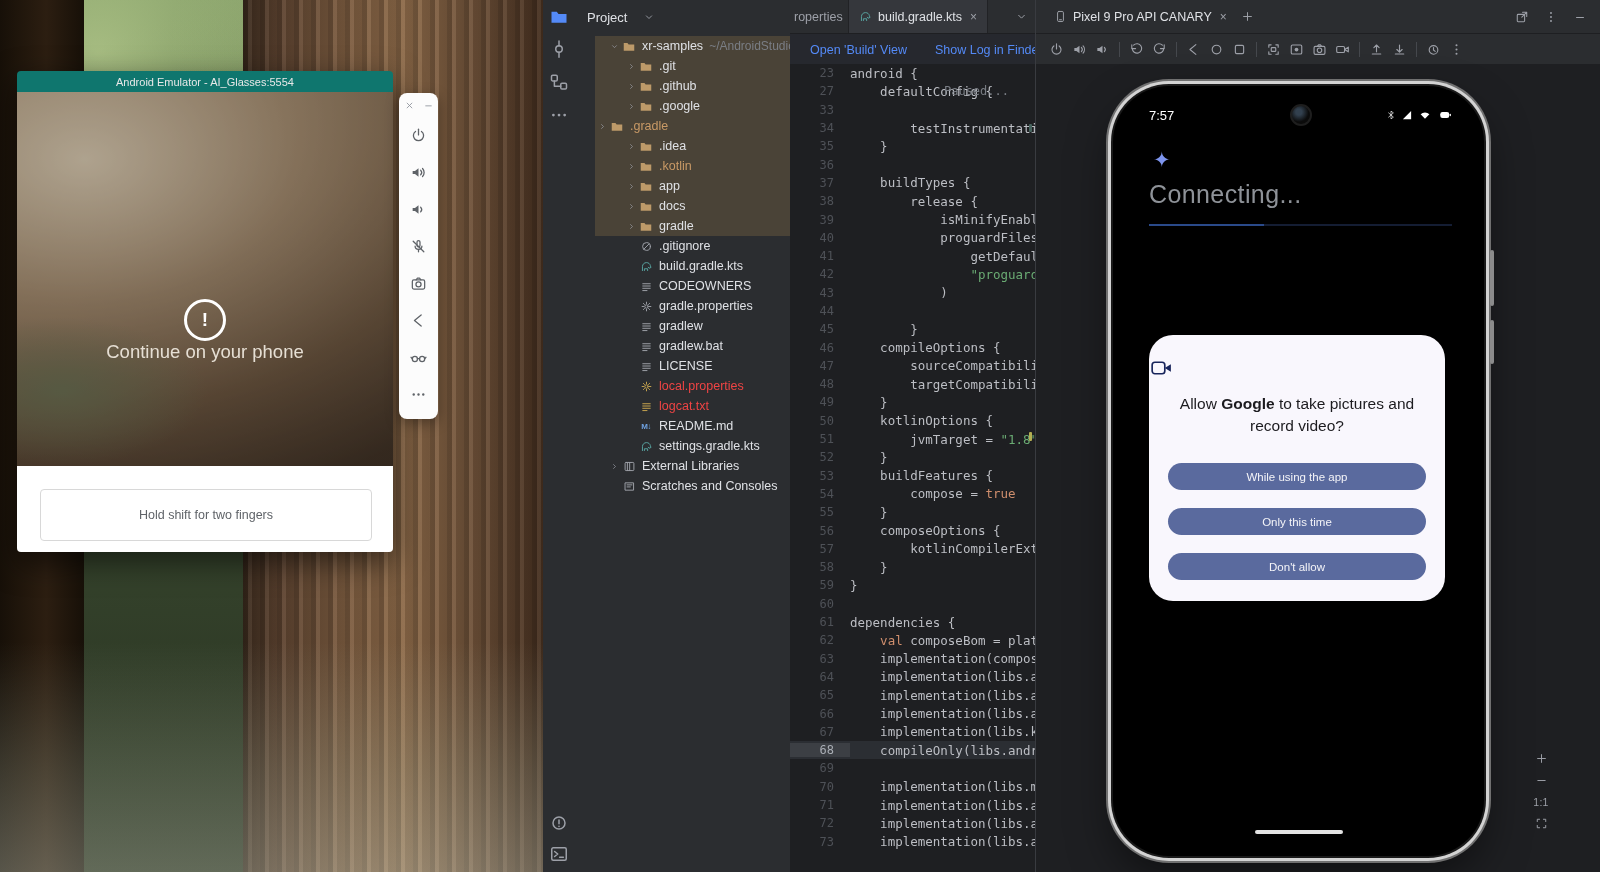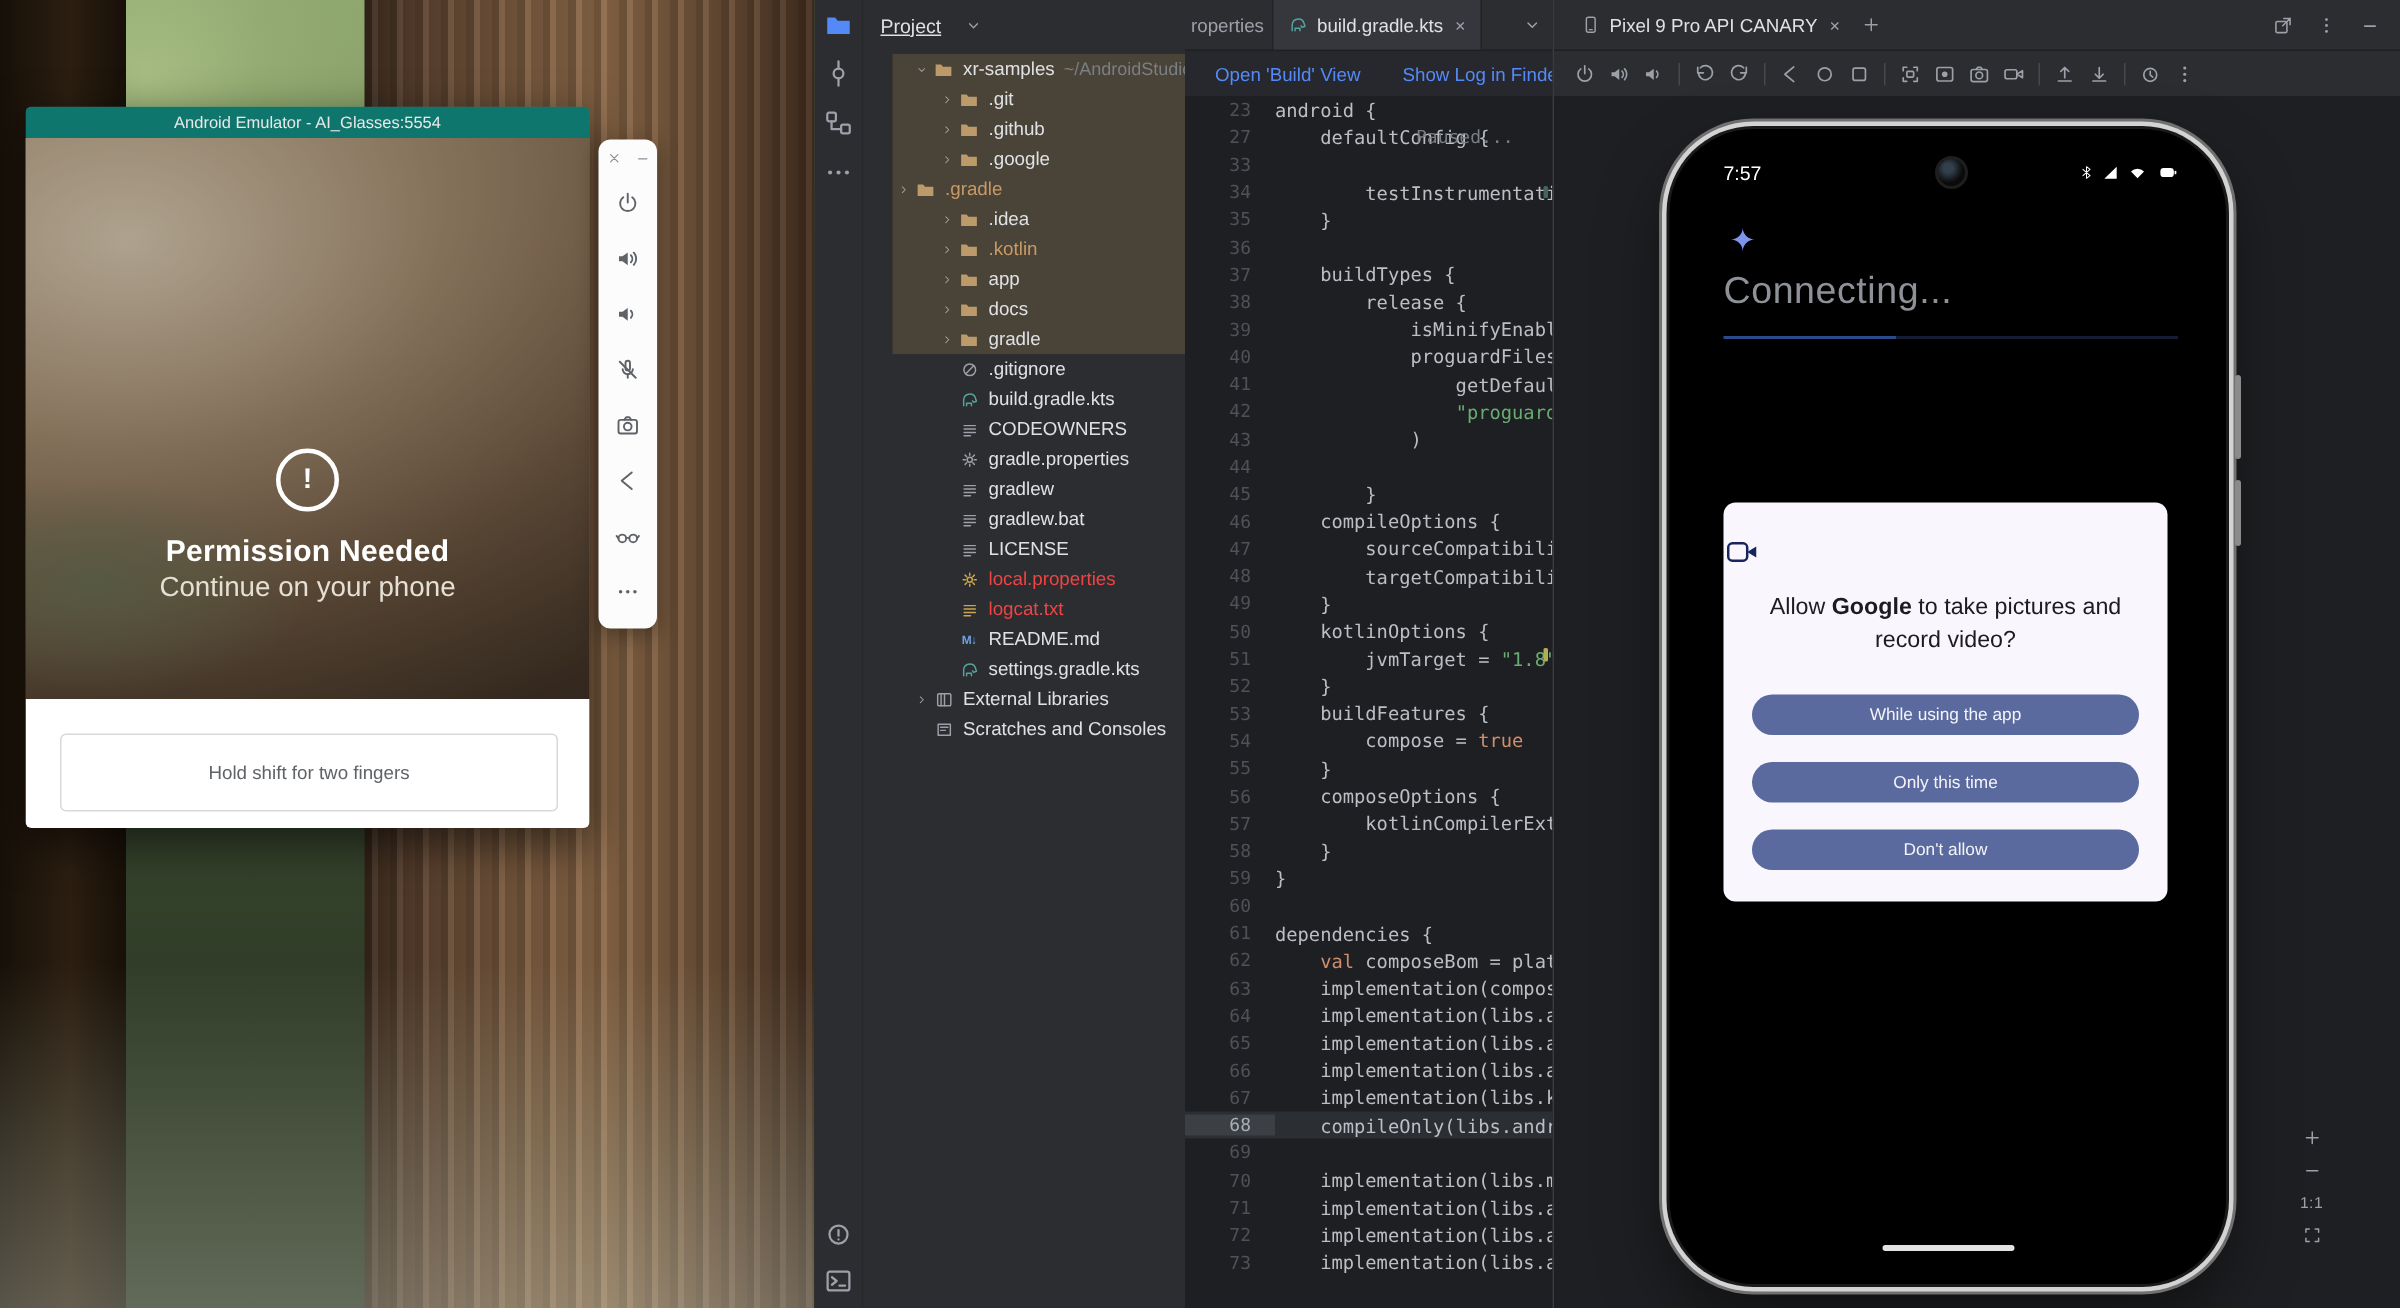--- a/index.html
+++ b/index.html
@@ -52,21 +52,21 @@
 
   
   .toolstrip{position:absolute;left:543px;top:0;width:32px;height:872px;background:#2b2d30;border-right:1px solid #1e1f22;}
   .ts-top{position:absolute;top:6px;left:0;right:0;display:flex;flex-direction:column;align-items:center;gap:13px;}
   .ts-bottom{position:absolute;bottom:8px;left:0;right:0;display:flex;flex-direction:column;align-items:center;gap:11px;}
   .ts-btn{width:20px;height:20px;color:#9da0a8;}
   .ts-btn.active{color:#548af7;}
 
   
   .project-panel{position:absolute;left:575px;top:0;width:215px;height:872px;background:#2b2d30;border-right:1px solid #1e1f22;overflow:hidden;}
-  .pp-header{height:34px;display:flex;align-items:center;gap:16px;padding-left:12px;color:#dfe1e5;font-size:13px;text-decoration:underline;}
+  .pp-header{height:34px;display:flex;align-items:center;gap:16px;padding-left:12px;color:#dfe1e5;font-size:13px;}
   .pp-header .ic{width:12px;height:12px;color:#9da0a8;}
   .pp-tree{position:absolute;top:36px;left:0;right:0;}
   .trow{height:20px;display:flex;align-items:center;font-size:12.5px;color:#dfe1e5;cursor:default;margin-left:20px;}
   .trow.hl{background:#4a4337;}
   .trow .chev{width:14px;flex:none;display:flex;align-items:center;justify-content:center;color:#9da0a8;}
   .trow .chev .ic{width:9px;height:9px;}
   .trow .ficon{width:16px;height:16px;flex:none;margin-right:5px;display:flex;align-items:center;justify-content:center;}
   .trow .lbl{white-space:nowrap;}
   .trow .lbl.excluded{color:#c99a66;}
   .trow .lbl.warn{color:#ef4444;}
@@ -123,21 +123,21 @@
   .statusbar .time{font-size:13px;}
   .sicons{display:flex;align-items:center;gap:5px;color:#fff;}
   .sicons .ic{color:#fff;}
   .punch{position:absolute;top:8px;left:50%;margin-left:-9px;width:18px;height:18px;border-radius:50%;
     background:radial-gradient(circle at 38% 34%,#32404e 0 3px,#0b0b0b 60%);border:2px solid #1e1e1e;}
   .sparkle{position:absolute;left:30px;top:52px;font-size:21px;color:#7e95ee;}
   .connecting{position:absolute;left:26px;top:84px;font-size:25px;color:#8e9298;letter-spacing:.4px;}
   .conn-line{position:absolute;left:26px;right:22px;top:128px;height:2px;display:flex;}
   .conn-line .seg-a{width:38%;background:#2a4a8a;}
   .conn-line .seg-b{flex:1;background:#141d33;}
-  .perm-dialog{position:absolute;left:26px;top:239px;width:296px;height:266px;background:#f9f7fd;border-radius:8px;
+  .perm-dialog{position:absolute;left:26px;top:239px;width:296px;height:266px;background:#f9f7fd;border-radius:24px;
     box-shadow:0 8px 24px rgba(0,0,0,.5);}
   .vc-icon{width:25px;height:22px;margin:22px auto 0 auto;color:#18255c;}
   .perm-text{margin-top:10px;padding:0 26px;text-align:center;font-size:15.5px;color:#1c1b1f;line-height:22px;}
   .perm-buttons{position:absolute;left:19px;right:19px;top:128px;display:flex;flex-direction:column;gap:18px;}
   .pbtn{height:27px;border-radius:14px;background:#5a6a9e;color:#f4f4f8;font-size:11.5px;display:flex;align-items:center;justify-content:center;cursor:pointer;}
   .home-bar{position:absolute;bottom:12px;left:50%;margin-left:-44px;width:88px;height:4px;border-radius:2px;background:#e3e3e3;}
 
   .zoom-strip{position:absolute;left:494px;top:688px;width:22px;display:flex;flex-direction:column;align-items:center;gap:9px;color:#9da0a8;}
   .zoom-strip .ic{width:13px;height:13px;}
   .zoom-ratio{font-size:10.5px;letter-spacing:.3px;}
@@ -154,21 +154,20 @@
     <div class="fog"></div>
   </div>
 
   <div class="emu-window">
     <div class="emu-titlebar">
       <span>Android Emulator - AI_Glasses:5554</span>
     </div>
     <div class="emu-screen">
       <div class="emu-alert">
         <div class="alert-icon">!</div>
-        <div class="emu-h">Permission Needed</div>
         <div class="emu-sub">Continue on your phone</div>
       </div>
     </div>
     <div class="emu-bottom">
       <div class="emu-hint-box">
         <span>Hold shift for two fingers</span>
       </div>
     </div>
   </div>
 

